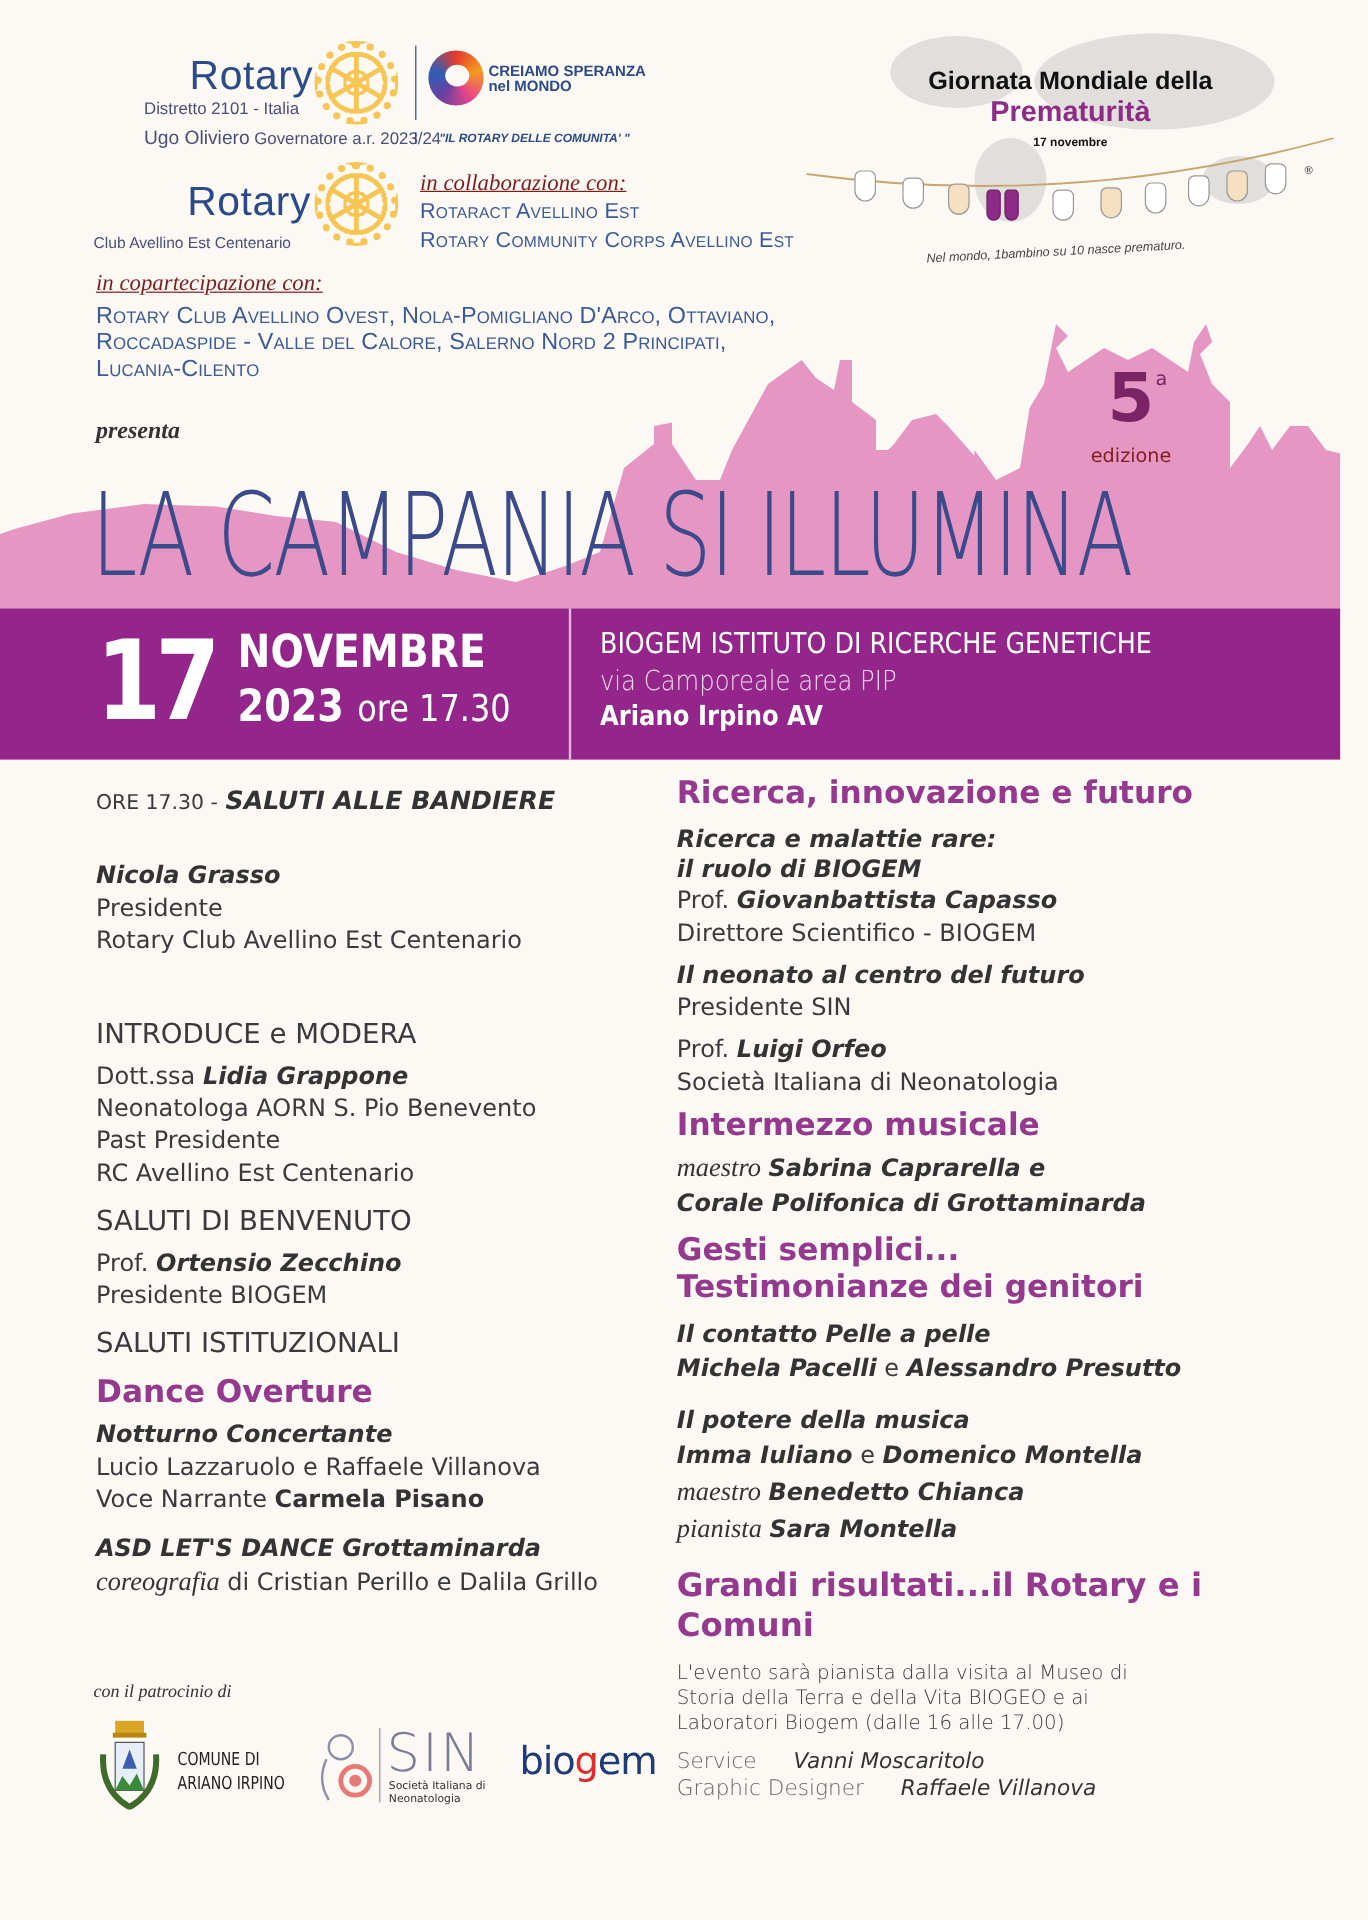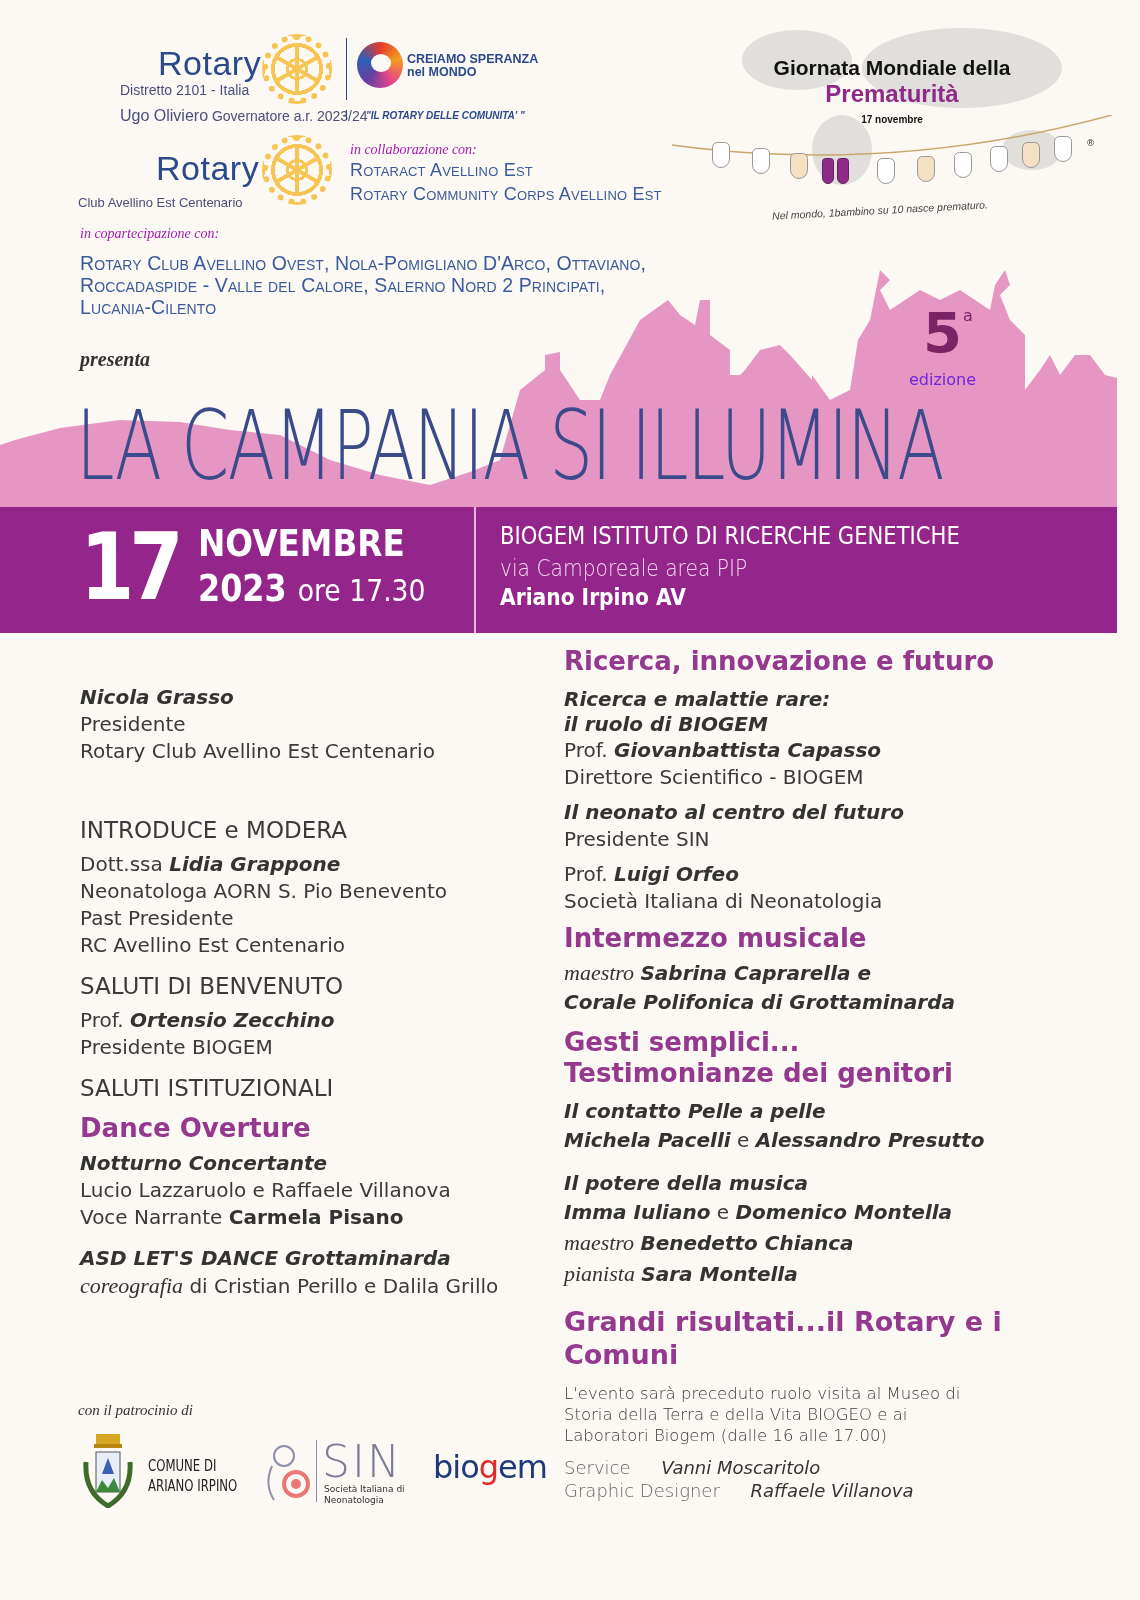--- a/index.html
+++ b/index.html
@@ -37,21 +37,21 @@
     background: conic-gradient(#e63a2e, #f39a1f, #e8448a, #6a3fa0, #2b5fb5, #e63a2e);
     position: absolute;
   }
   .creiamo-logo::after {
     content:""; position:absolute; left:14px; top:12px; width:20px; height:18px; border-radius:50%;
     background:#fcf8f4;
   }
   .creiamo-txt { font-family: "Liberation Sans", sans-serif; font-weight: bold; color: #2b4a8a; font-size: 12.5px; line-height: 13px; }
   .motto { font-family: "Liberation Sans", sans-serif; font-weight: bold; font-style: italic; color: #2b4a8a; font-size: 10px; }
 
-  .collab-label { font-family: "Liberation Serif", serif; font-style: italic; color: #a21caf; font-size: 14px; }
+  .collab-label { font-family: "Liberation Serif", serif; font-style: italic; color: #7f1d1d; font-size: 19px; text-decoration: underline; }
   .smallcaps { font-family: "Liberation Sans", sans-serif; font-variant: small-caps; color: #3b5a9a; font-size: 18px; letter-spacing: 0.2px; }
 
   .copart-list { font-family: "Liberation Sans", sans-serif; font-variant: small-caps; color: #3b5a9a; font-size: 19.5px; line-height: 22px; letter-spacing: 0.1px; }
 
   
   .giornata-box { width: 440px; height: 210px; }
   .map-blob { position: absolute; background: #d9d8d6; border-radius: 50%; opacity: 0.8; }
   .giornata-title { font-family: "Liberation Sans", sans-serif; font-weight: bold; color: #111; font-size: 21px; text-align: center; width: 100%; }
   .giornata-prem { font-family: "Liberation Sans", sans-serif; font-weight: bold; color: #8e2b86; font-size: 24px; text-align: center; width: 100%; }
   .giornata-date { font-family: "Liberation Sans", sans-serif; font-weight: bold; color: #111; font-size: 10px; text-align: center; width: 100%; }
@@ -59,21 +59,21 @@
   .sock { position: absolute; width: 18px; height: 26px; border: 1.5px solid #999; border-radius: 6px 6px 10px 10px; background: #fff; }
   .sock.beige { background: #f6e0c2; }
   .sock.purple { background: #8e2b86; border-color: #6a1e62; }
 
   
   .skyline { left: 0; top: 260px; width: 1117px; height: 250px; }
 
   
   .ed-num { font-family: "DejaVu Sans", sans-serif; font-weight: bold; color: #7a2466; font-size: 56px; }
   .ed-sup { font-family: "DejaVu Sans", sans-serif; color: #7a2466; font-size: 16px; }
-  .ed-lbl { font-family: "DejaVu Sans", sans-serif; color: #6d28d9; font-size: 16px; }
+  .ed-lbl { font-family: "DejaVu Sans", sans-serif; color: #7f1d1d; font-size: 16px; }
 
   .presenta { font-family: "Liberation Serif", serif; font-style: italic; color: #333; font-size: 20px; }
 
   .main-title {
     font-family: "DejaVu Sans", sans-serif; color: #3a4a8a; font-size: 96px; font-weight: 300;
     letter-spacing: -2px; transform: scaleX(0.72); transform-origin: left top; white-space: nowrap;
     line-height: 1;
   }
 
   
@@ -206,20 +206,24 @@
 <div class="abs month" style="left:198px; top:524px;">NOVEMBRE</div>
 <div class="abs year" style="left:198px; top:570px;">
   <span>2023</span>
   <span class="ore">ore 17.30</span>
 </div>
 <div class="abs venue1" style="left:500px; top:522px;">BIOGEM  ISTITUTO DI RICERCHE GENETICHE</div>
 <div class="abs venue2" style="left:500px; top:555px;">via Camporeale area PIP</div>
 <div class="abs venue3" style="left:500px; top:584px;">Ariano Irpino AV</div>
 
 <div class="col" style="left:80px; top:652px;">
+  <div class="p" style="line-height:30px;">
+    <span class="small-ore">ORE 17.30 -</span>
+    <span class="bi" style="font-size:21px;">SALUTI ALLE BANDIERE</span>
+  </div>
 
   <div style="height:32px;"></div>
   <div class="p bi">Nicola Grasso</div>
   <div class="p">Presidente</div>
   <div class="p">Rotary Club Avellino Est Centenario</div>
 
   <div style="height:50px;"></div>
   <div class="sec-head">INTRODUCE e MODERA</div>
   <div class="p" style="margin-top:6px;">
     <span>Dott.ssa</span>
@@ -300,21 +304,21 @@
   </div>
   <div class="p" style="line-height:29px;">
     <span class="serif-i">pianista</span>
     <span class="bi">Sara Montella</span>
   </div>
 
   <div class="purple-head" style="margin-top:16px; font-size:27px; line-height:33px;">Grandi risultati...il Rotary e i</div>
   <div class="purple-head" style="font-size:27px; line-height:33px;">Comuni</div>
 
   <div class="notice" style="margin-top:12px;">
-    <div>L'evento sarà preceduto ruolo visita al Museo di</div>
+    <div>L'evento sarà pianista dalla visita al Museo di</div>
     <div>Storia della Terra e della Vita BIOGEO e ai</div>
     <div>Laboratori Biogem (dalle 16 alle 17.00)</div>
   </div>
   <div class="credit" style="margin-top:10px;">
     <span>Service</span>
     <i>Vanni Moscaritolo</i>
   </div>
   <div class="credit">
     <span>Graphic Designer</span>
     <i>Raffaele Villanova</i>

